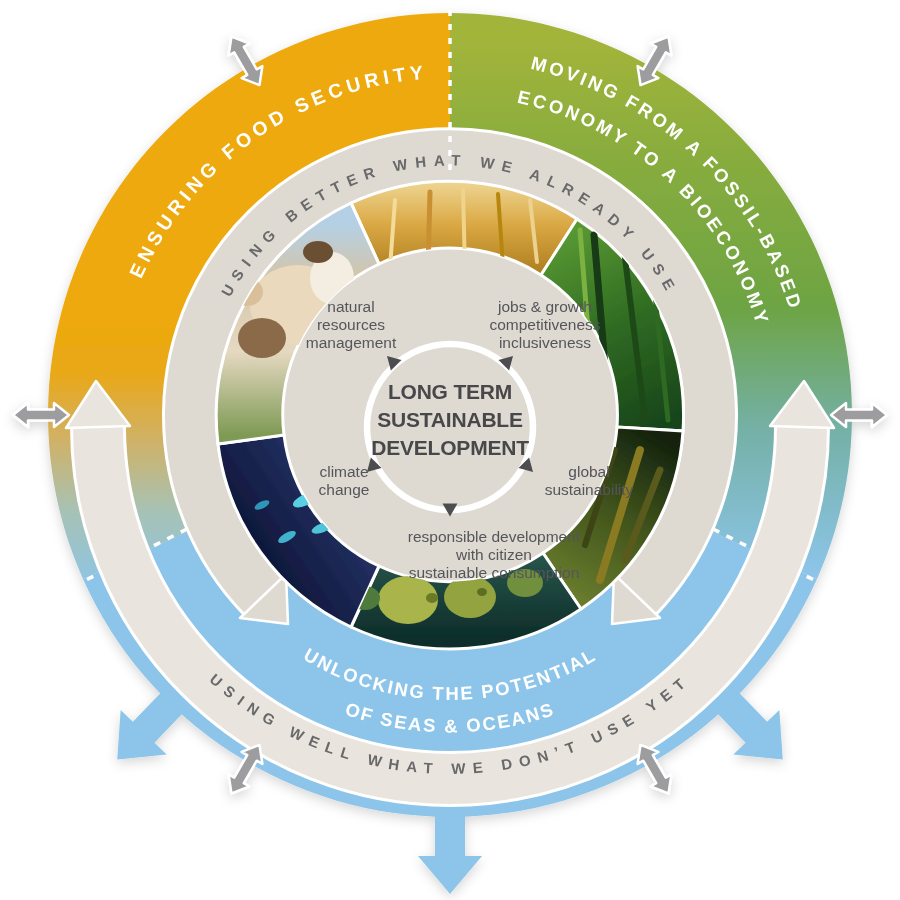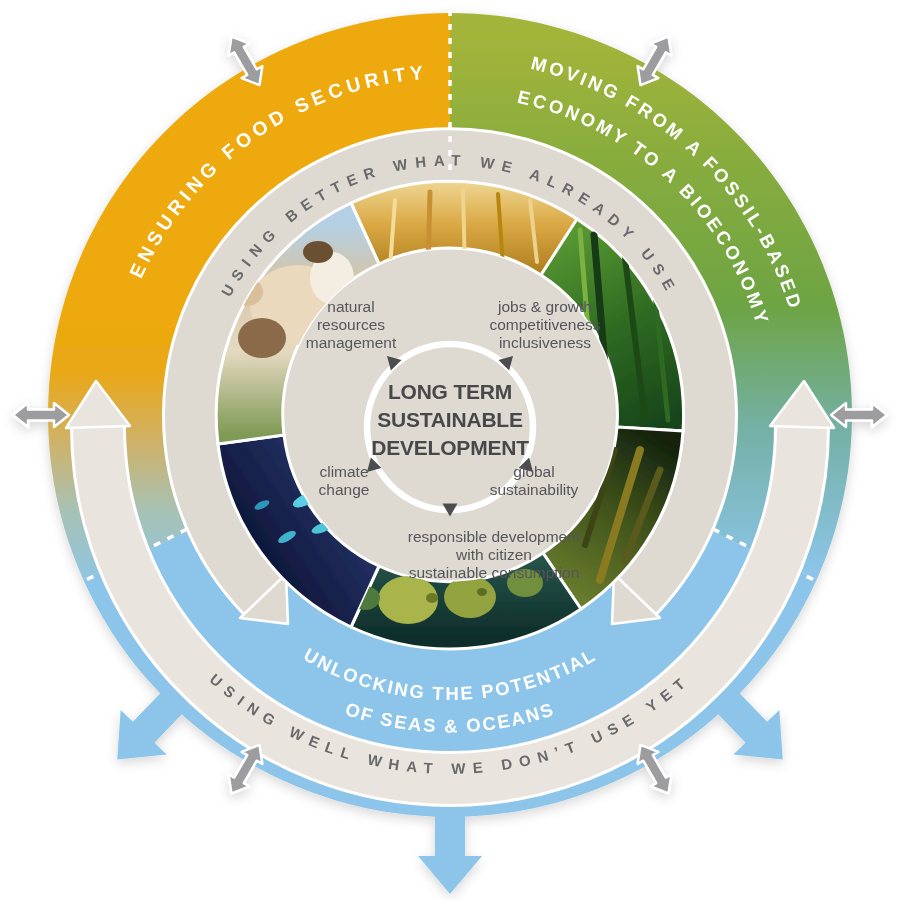--- a/index.html
+++ b/index.html
@@ -232,18 +232,18 @@
 SUSTAINABLE
 DEVELOPMENT</div>
 <div class="overlay-label" style="left:545px;top:325px;">jobs &amp; growth
 competitiveness
 inclusiveness</div>
 <div class="overlay-label" style="left:351px;top:325px;">natural
 resources
 management</div>
 <div class="overlay-label" style="left:344px;top:481px;">climate
 change</div>
-<div class="overlay-label" style="left:534px;top:481px;">global
+<div class="overlay-label" style="left:589px;top:481px;">global
 sustainability</div>
 <div class="overlay-label" style="left:450px;top:555px;margin-left:44px;">responsible development
 with citizen
 sustainable consumption</div>
 </div>
 
 </body></html>

